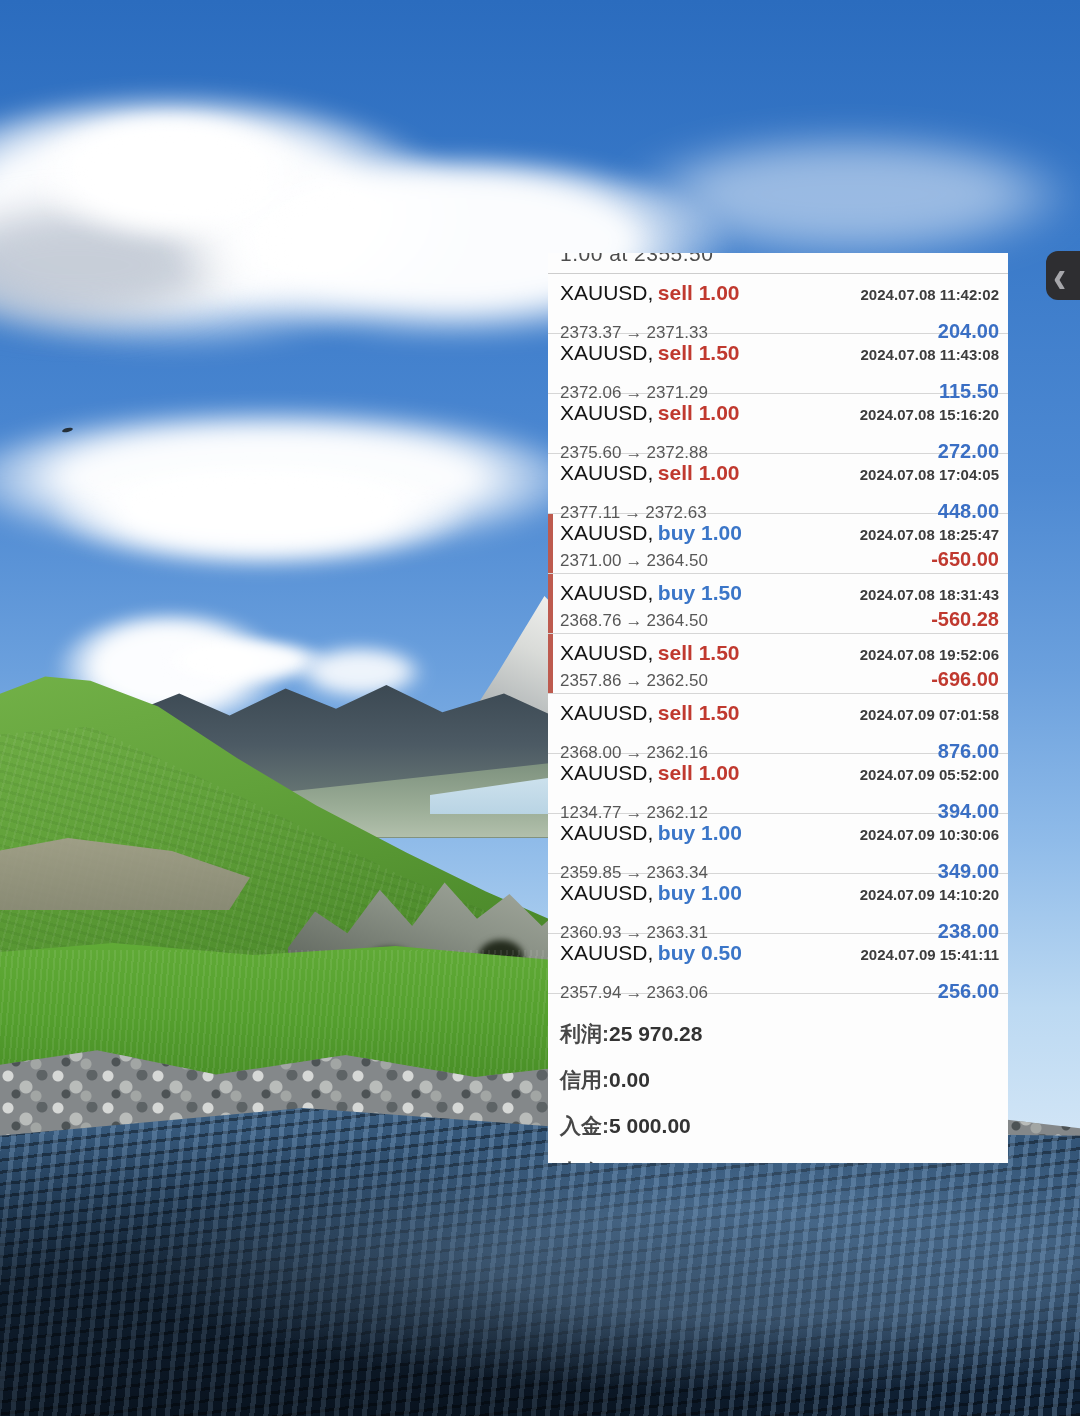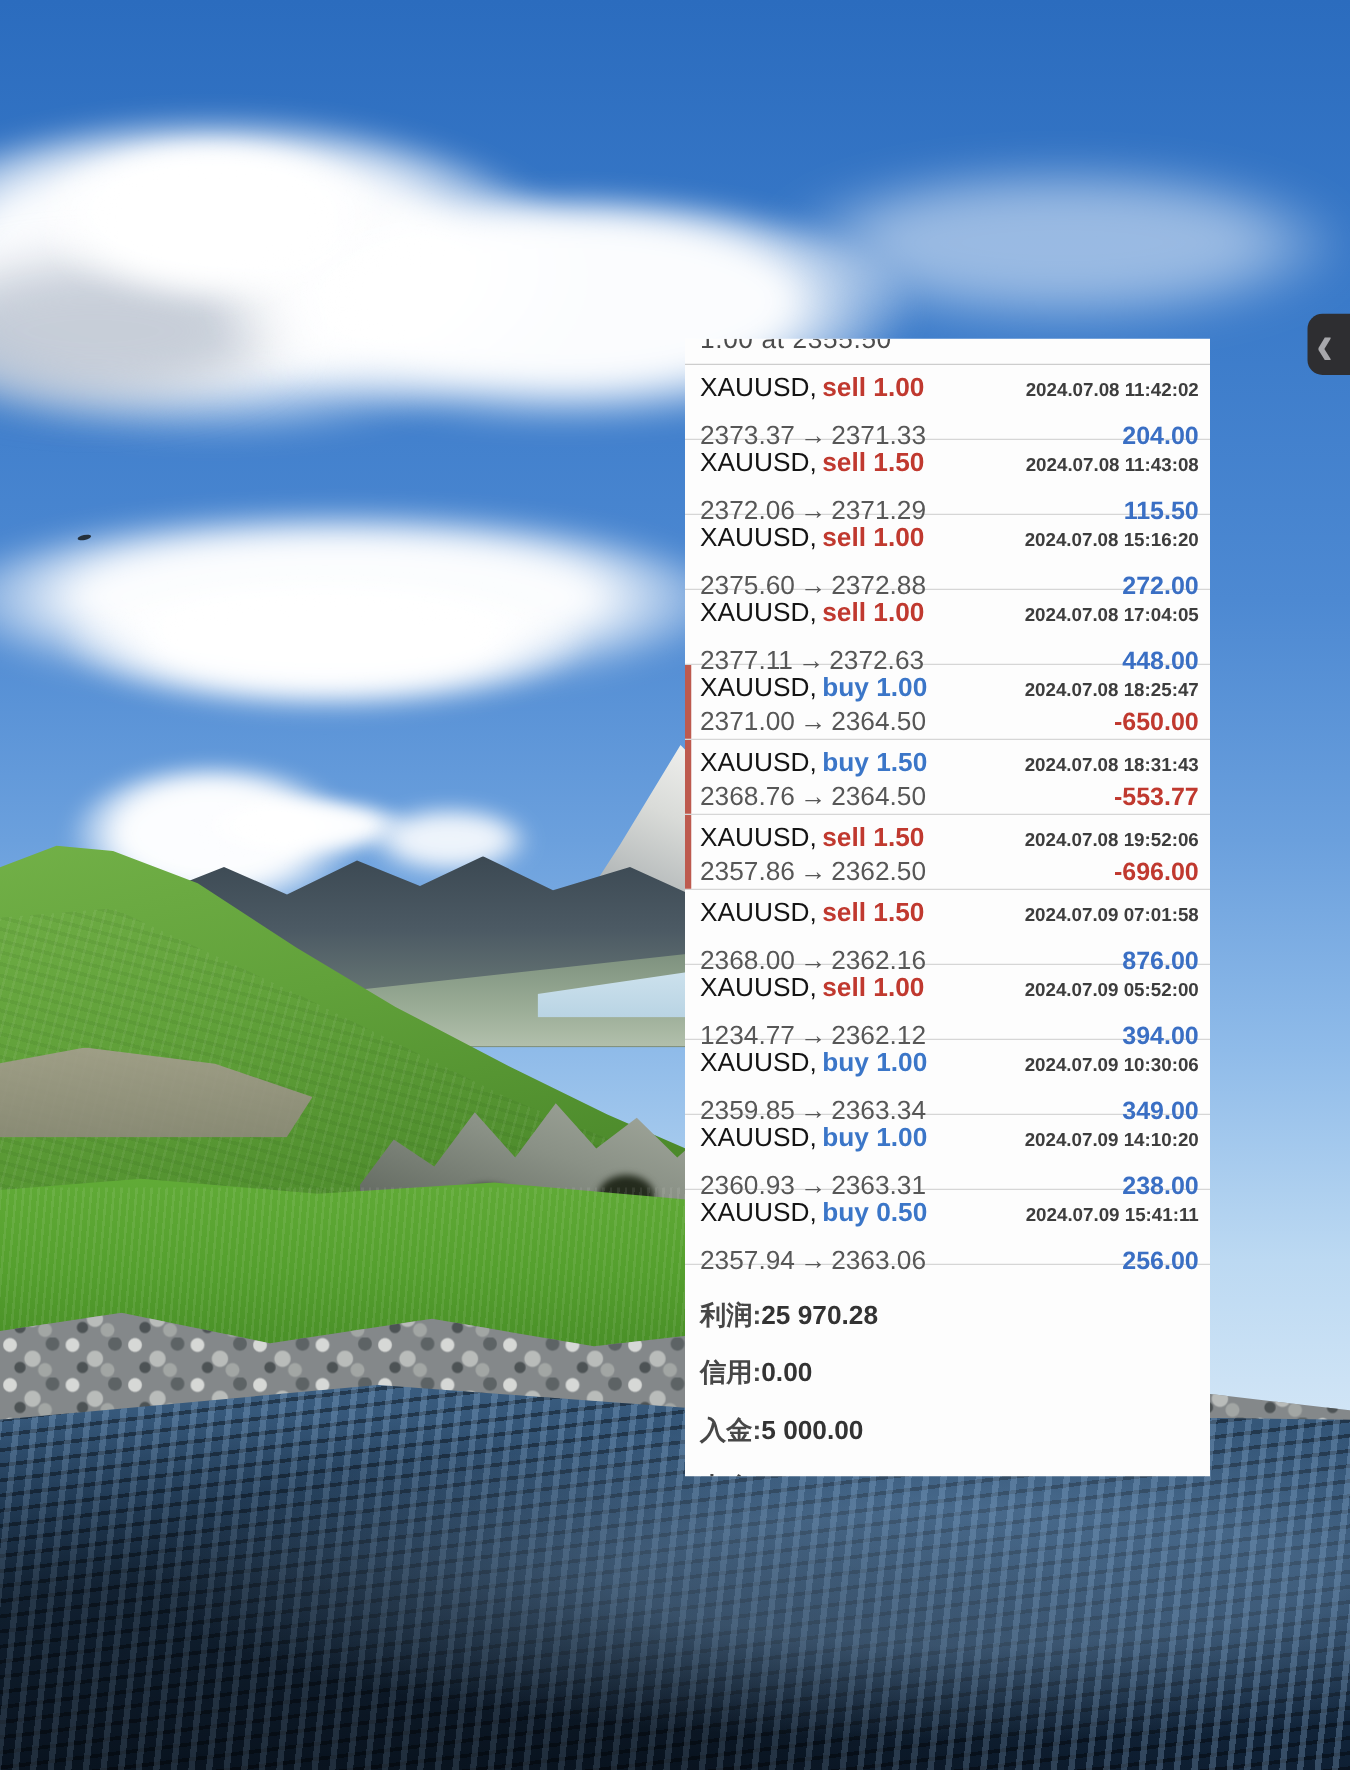--- a/index.html
+++ b/index.html
@@ -69,35 +69,35 @@
   .water{position:absolute;left:0;top:1108px;width:1080px;height:308px;
     background:linear-gradient(180deg,#3a5d80 0%,#2a4a6b 28%,#18304a 62%,#0e1f33 100%);
     clip-path:polygon(0 9%,28% 0,55% 7%,100% 9%,100% 100%,0 100%);}
   .water::before{content:"";position:absolute;inset:0;
     background:repeating-linear-gradient(96deg,rgba(146,180,214,.30) 0 5px,rgba(0,0,0,0) 5px 14px),
                repeating-linear-gradient(-7deg,rgba(0,0,0,.38) 0 3px,rgba(0,0,0,0) 3px 12px);}
   .water::after{content:"";position:absolute;inset:0;
     background:radial-gradient(ellipse at 72% 50%,rgba(130,168,205,.35) 0 25%,rgba(0,0,0,0) 60%),
                radial-gradient(ellipse at 15% 90%,rgba(0,0,0,.4) 0 30%,rgba(0,0,0,0) 65%);}
   
-  .panel{position:absolute;left:548px;top:271px;width:420px;height:910px;z-index:5;
+  .panel{position:absolute;left:548px;top:253px;width:460px;height:910px;z-index:5;
     background:var(--panel-bg,#fdfdfd);overflow:hidden;}
   .clipped-row{height:20px;overflow:hidden;border-bottom:1px solid #cdcdcd;position:relative;}
   .clipped-row span{position:absolute;left:12px;top:-11px;font-size:21px;color:#4c4c4c;letter-spacing:.5px;}
   .trade-row{position:relative;height:60px;border-bottom:1px solid #d6d6d6;padding:0 9px 0 12px;box-sizing:border-box;}
   .trade-row .loss-bar{display:none;}
   .trade-row.loss .loss-bar{display:block;position:absolute;left:0;top:0;width:5px;height:100%;background:var(--loss-bar-red,#bd5a4e);}
   .line1{display:flex;justify-content:space-between;align-items:baseline;padding-top:7px;}
   .line2{display:flex;justify-content:space-between;align-items:baseline;padding-top:3px;}
   .symbol{font-size:21px;font-weight:normal;color:#141414;}
   .action{font-size:21px;font-weight:bold;}
   .action.sell{color:var(--sell-red,#c0392f);}
   .action.buy{color:var(--buy-blue,#3b76c8);}
   .datetime{font-size:15px;font-weight:bold;color:#3d3d3d;}
-  .prices{font-size:21px;color:#575757;}
+  .prices{font-size:17px;color:#575757;}
   .prices .arrow{color:#575757;padding:0 4px;}
   .profit{font-size:20px;font-weight:bold;}
   .profit.pos{color:var(--profit-blue,#3a6fc4);margin-top:12px;}
   .profit.neg{color:var(--loss-red,#c0392f);}
   .summary{padding:10px 9px 0 12px;}
   .summary-row{display:flex;align-items:baseline;height:30px;margin-top:16px;}
   .summary-label{font-size:21px;font-weight:bold;color:#474747;}
   .summary-value{font-size:21px;font-weight:bold;color:#333333;}
   
   .back-btn{position:absolute;left:1046px;top:251px;width:46px;height:49px;z-index:8;
@@ -227,21 +227,21 @@
       <div>
         <span class="symbol">XAUUSD,</span>
         <span class="action buy">buy 1.50</span>
       </div>
       <span class="datetime">2024.07.08 18:31:43</span>
     </div>
     <div class="line2">
       <div class="prices">
         <span>2368.76</span><span class="arrow">→</span><span>2364.50</span>
       </div>
-      <span class="profit neg">-553.77</span>
+      <span class="profit neg">-560.28</span>
     </div>
   </div>
       <div class="trade-row loss">
     <div class="loss-bar"></div>
     <div class="line1">
       <div>
         <span class="symbol">XAUUSD,</span>
         <span class="action sell">sell 1.50</span>
       </div>
       <span class="datetime">2024.07.08 19:52:06</span>

